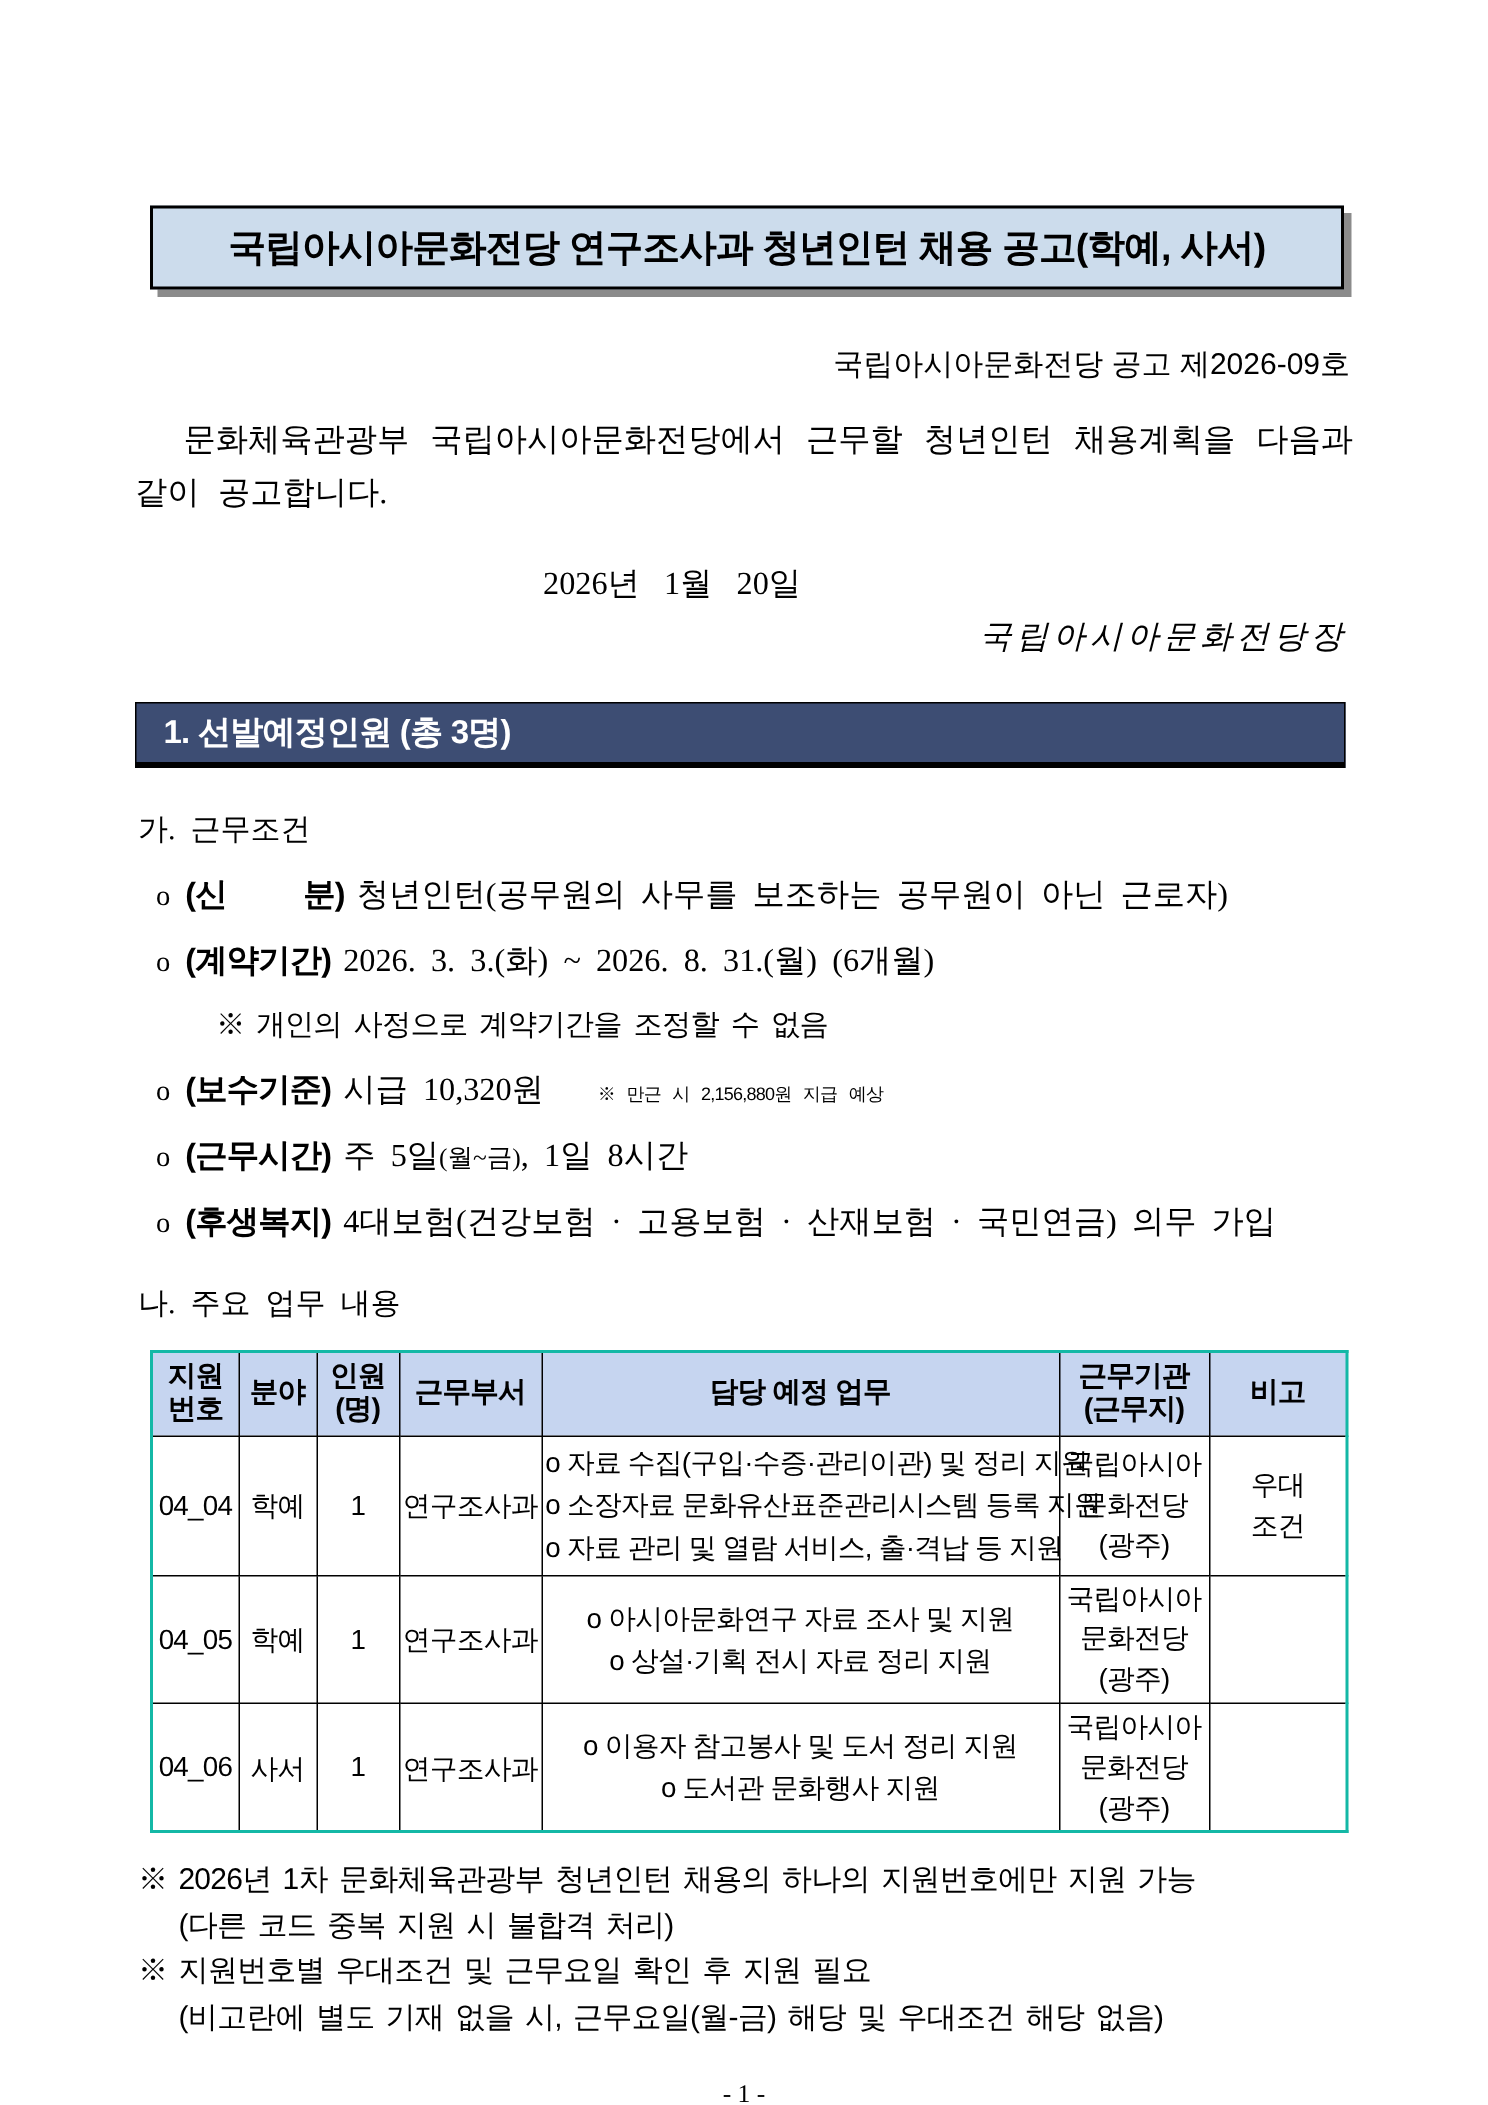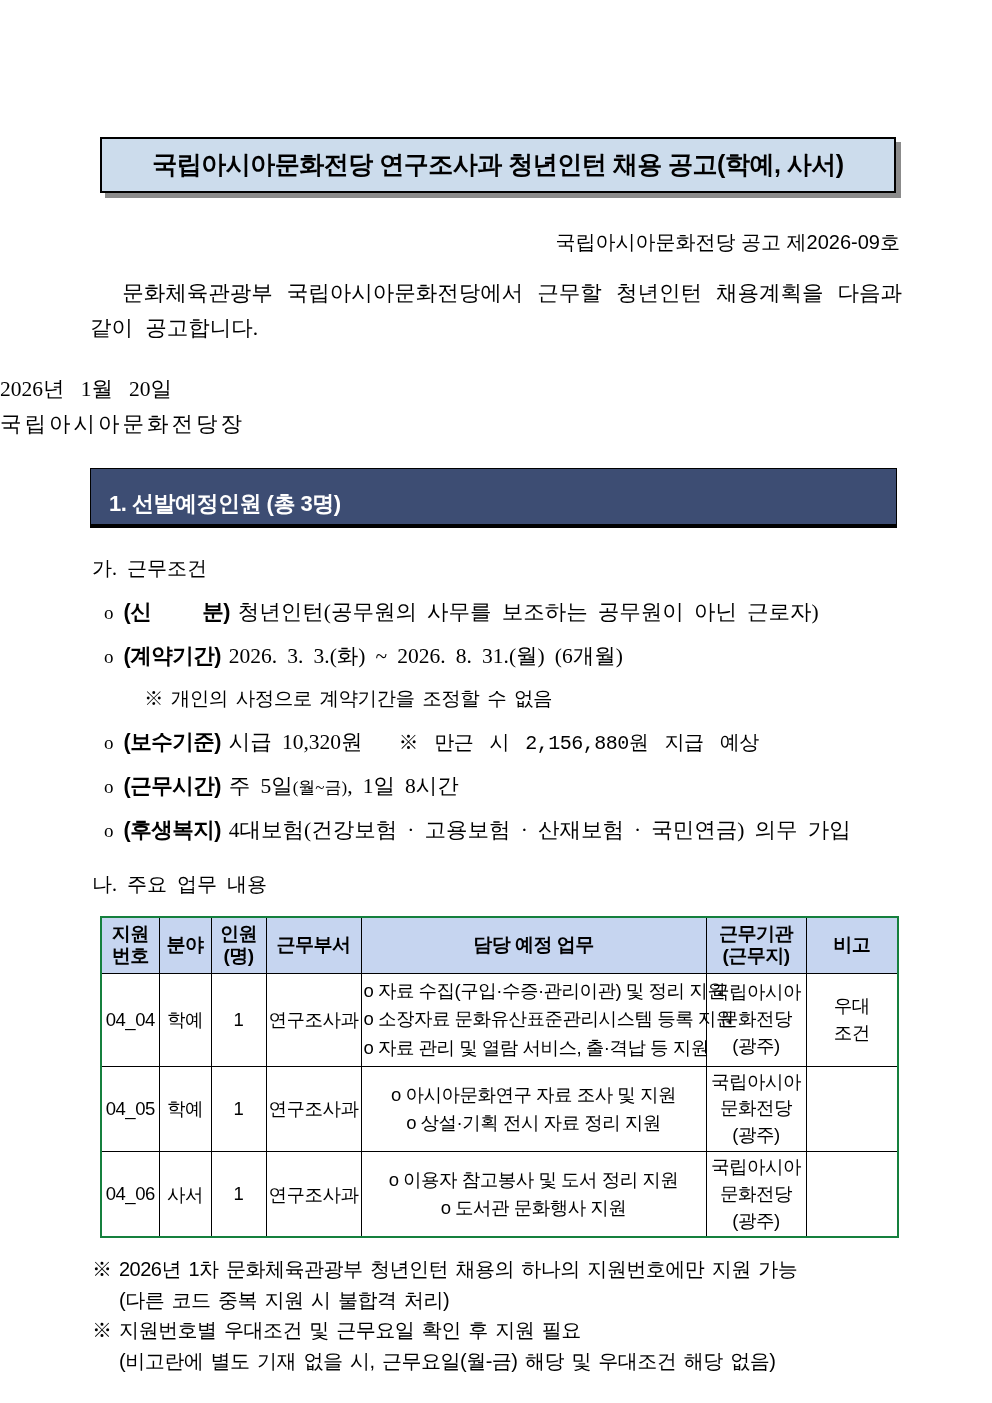--- a/index.html
+++ b/index.html
@@ -22,60 +22,60 @@
     font-family:"Liberation Sans", sans-serif;
     font-size:20px;
     text-align:right;
   }
   .intro{
     margin:20px 90px 0 90px;
     font-size:21.5px;line-height:1.62;
     text-align:justify;text-indent:1.5em;word-spacing:0.32em;
   }
   .date-line{
-    margin:28px 96px 0 0;text-align:left;
+    margin:28px 96px 0 0;text-align:center;
     font-size:21.5px;white-space:pre;
   }
   .issuer-line{
-    margin:6px 94px 0 0;
-    font-size:21.5px;letter-spacing:0.14em;
+    margin:6px 94px 0 0;text-align:right;
+    font-size:21.5px;letter-spacing:0.14em;font-style:italic;
   }
   .section-bar{
     margin:30px 95px 0 90px;
     background:var(--bar-bg,#3d4d73);
     border:1px solid #000;border-bottom:4px solid #000;
     color:#fff;
     font-family:"Liberation Sans", sans-serif;
     font-weight:bold;font-size:22px;
-    padding:20px 0 5px 18px;letter-spacing:-0.5px;
+    padding:4px 0 5px 18px;letter-spacing:-0.5px;
   }
   .sub-heading{
     margin:27px 0 0 92px;font-size:20px;word-spacing:0.25em;
   }
   .sub-heading.b{margin-top:26px;}
   .cond-list{margin:16px 88px 0 104px;font-size:21.5px;}
   .cond-item{margin-top:15px;line-height:1.35;word-spacing:0.22em;}
   .bullet{display:inline-block;margin-right:10px;font-size:19px;}
   .cond-label{
     font-family:"Liberation Sans", sans-serif;
     font-weight:bold;white-space:pre;margin-right:8px;letter-spacing:-0.5px;text-align:center;
   }
   .cond-note{
     margin:14px 0 16px 40px;
     font-family:"Liberation Sans", sans-serif;
     font-size:19.5px;letter-spacing:-0.5px;word-spacing:0.15em;
   }
   .cond-extra{
-    font-family:Liberation Mono, monospace;
-    font-size:20px;margin-left:36px;letter-spacing:-0.5px;margin-top:20px;
+    font-family:Liberation Sans, sans-serif;
+    font-size:12px;margin-left:36px;letter-spacing:-0.5px;margin-top:20px;
   }
   .small-paren{font-size:17px;}
   table.duty{
     margin:18px 0 0 100px;border-collapse:collapse;
-    border:2px solid #15803d;table-layout:fixed;width:797px;
+    border:2px solid #14b8a6;table-layout:fixed;width:797px;
     font-family:"Liberation Sans", sans-serif;
   }
   table.duty th, table.duty td{
     border:1px solid #000;text-align:center;vertical-align:middle;
     padding:2px;
   }
   table.duty th{
     background:var(--th-bg,#c6d5f0);
     font-weight:bold;font-size:19px;line-height:1.18;
     white-space:pre-line;padding:5px 1px;letter-spacing:-0.5px;

